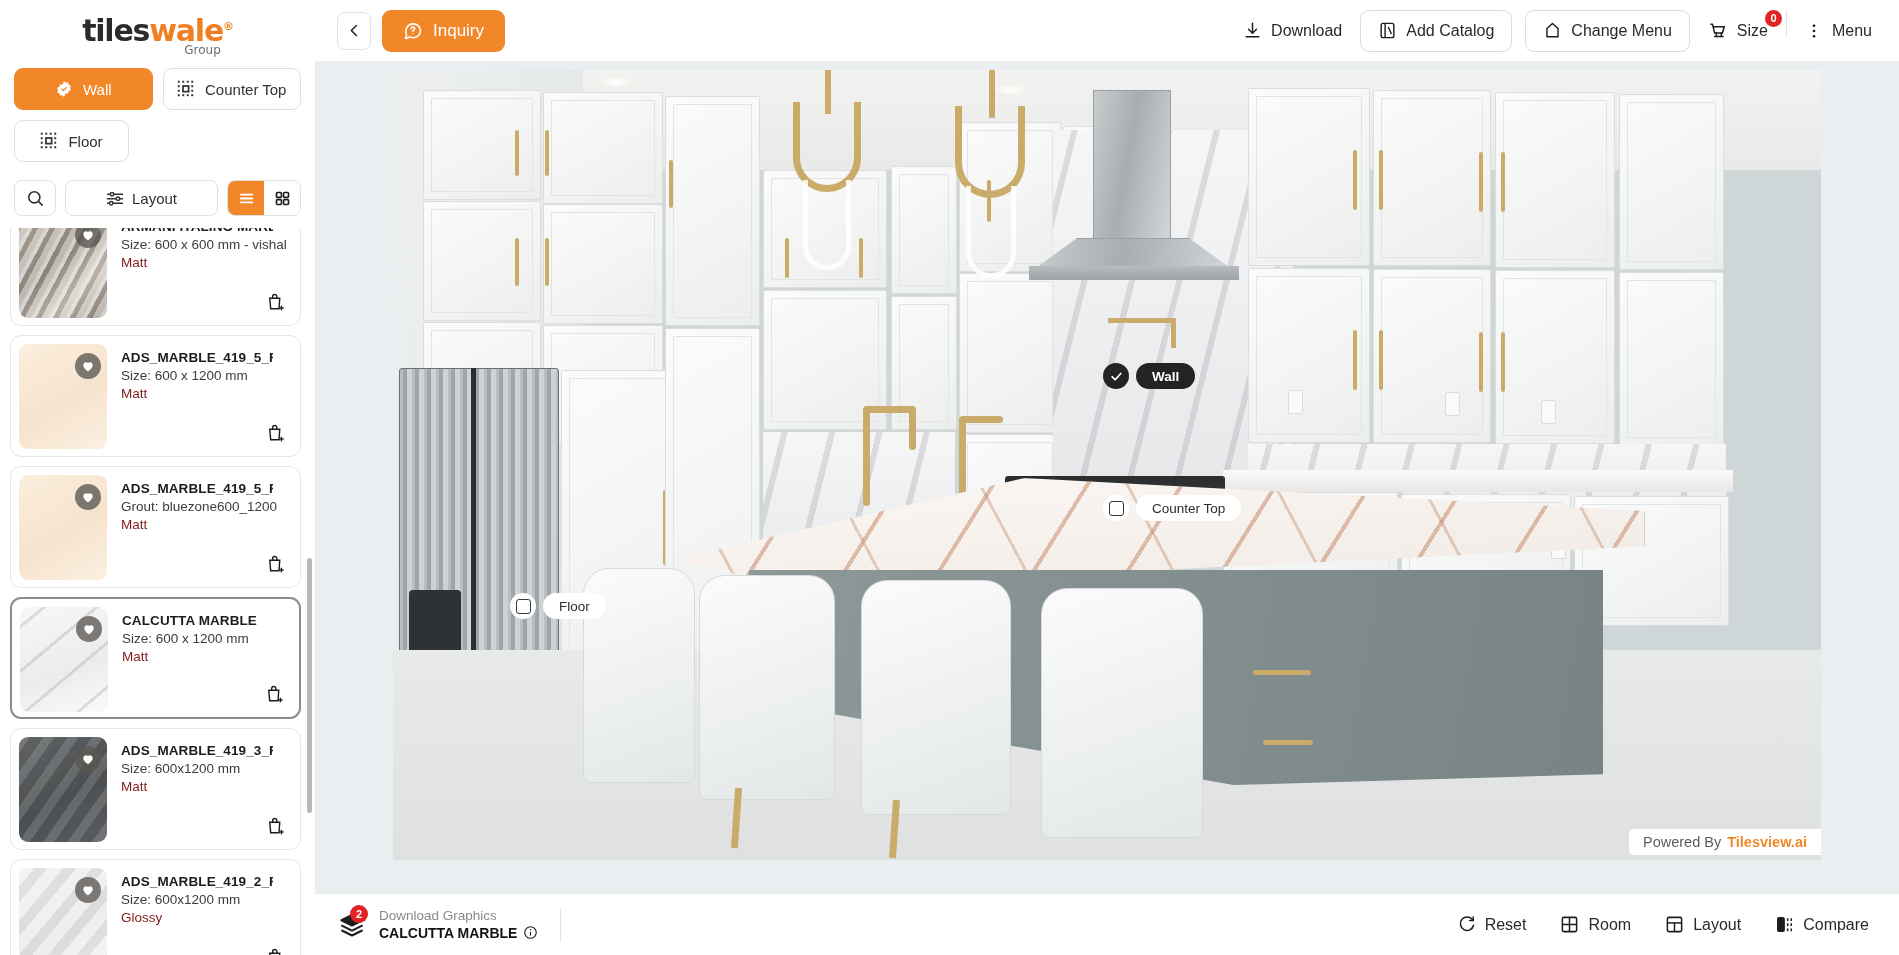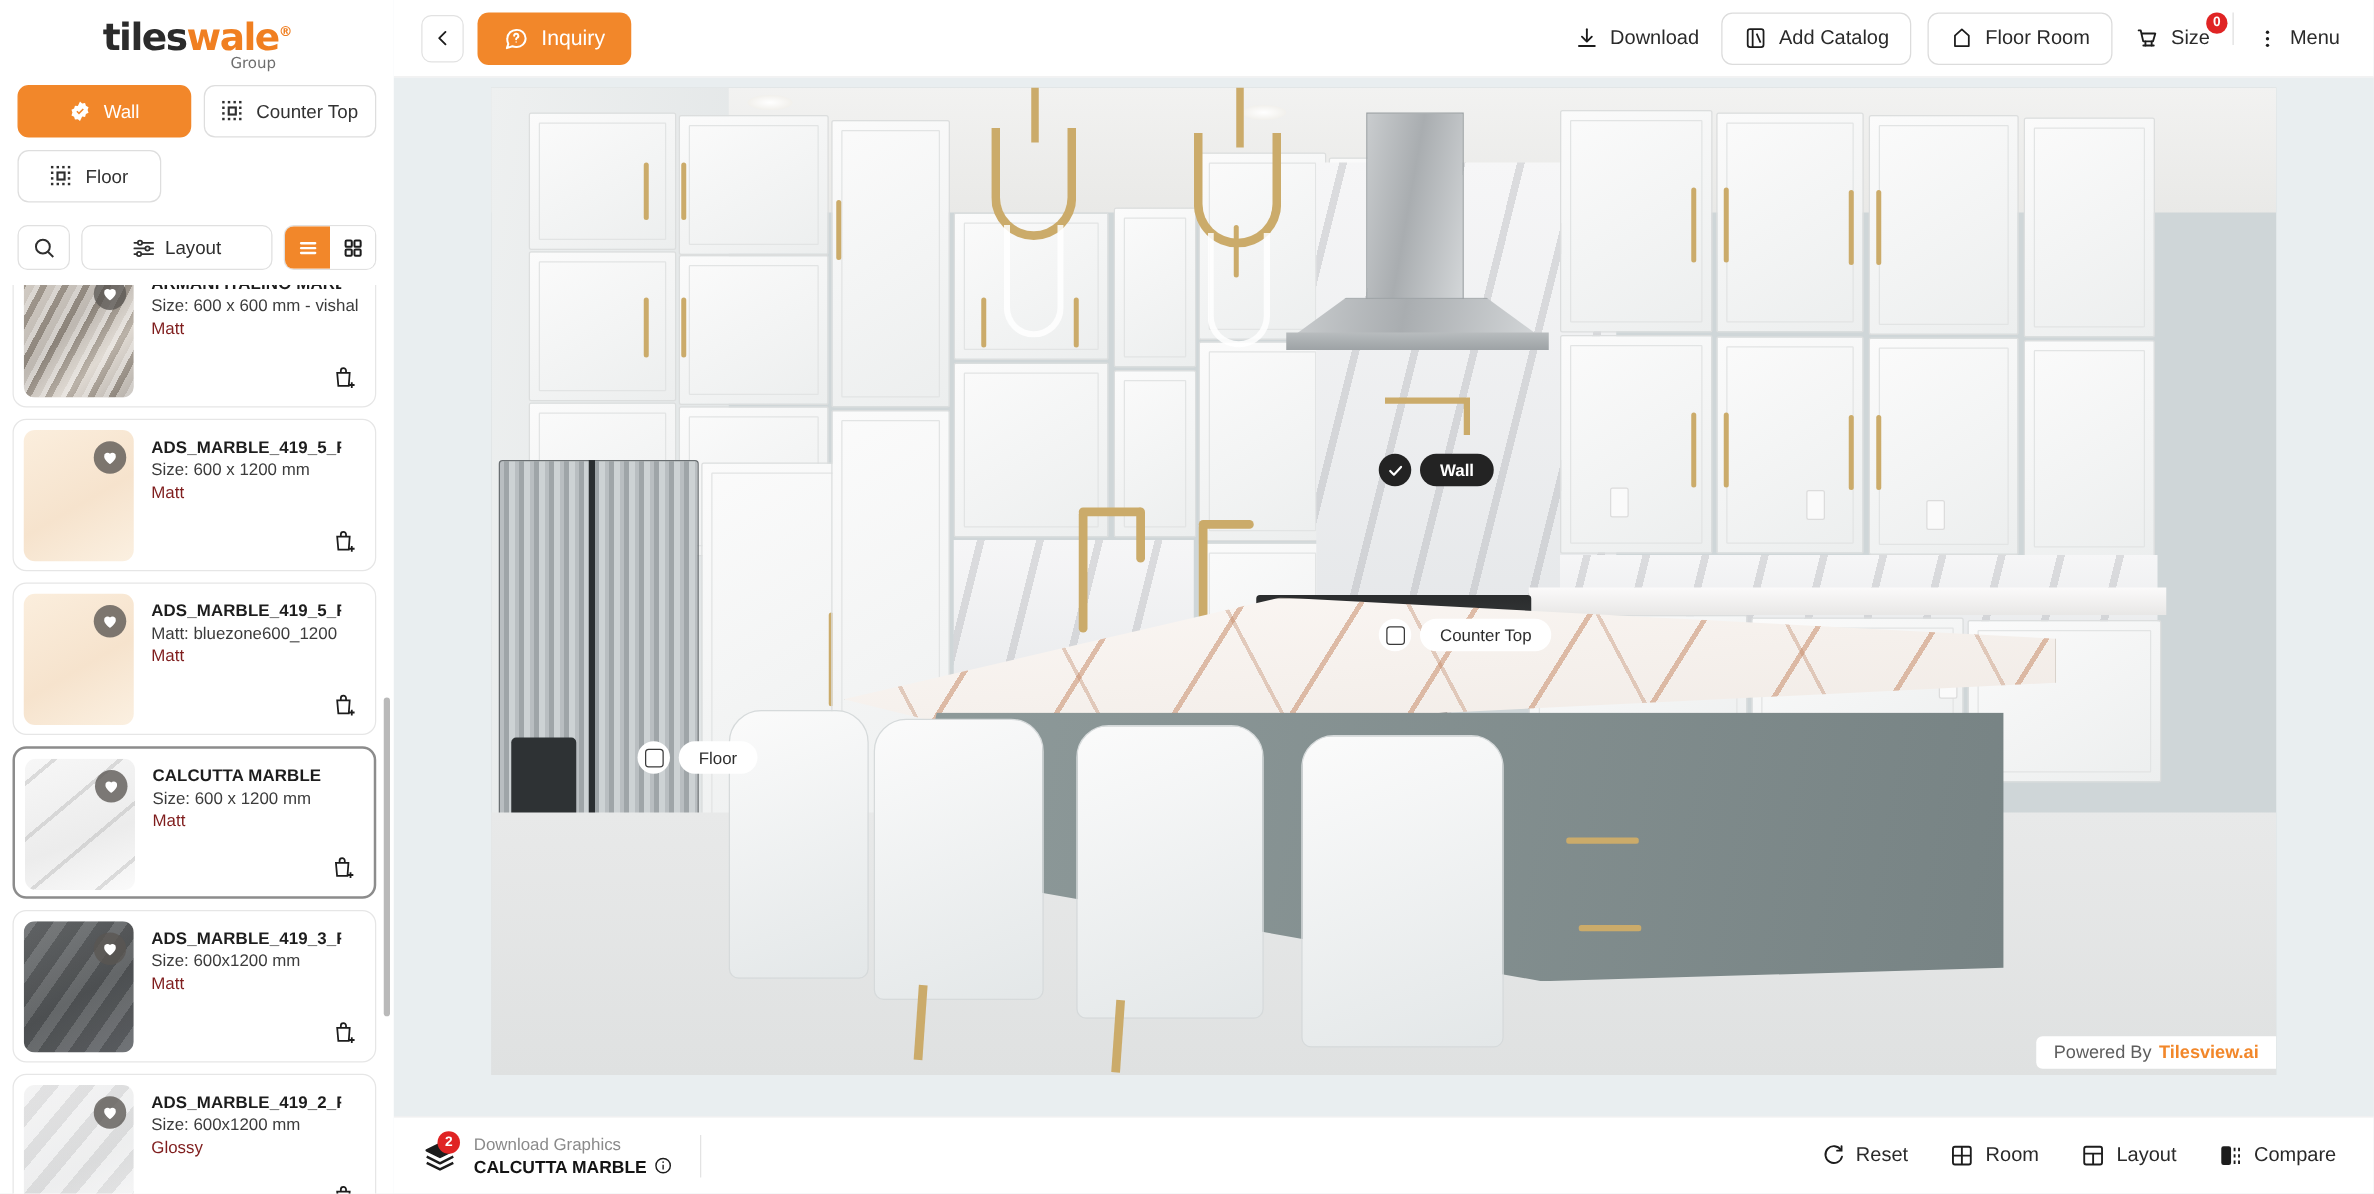--- a/index.html
+++ b/index.html
@@ -495,21 +495,21 @@
       <div class="tile-item">
         <div class="thumb tx-cream">
           <div class="heart">
             <svg width="14" height="14" viewBox="0 0 24 24" fill="#ffffff">
                 <path d="M12 21s-8-5.2-8-10.4A4.6 4.6 0 0 1 12 7a4.6 4.6 0 0 1 8 3.6C20 15.8 12 21 12 21z"></path>
               </svg>
           </div>
         </div>
         <div class="meta">
           <div class="nm">ADS_MARBLE_419_5_R1</div>
-          <div class="sz">Matt: bluezone600_1200</div>
+          <div class="sz">Grout: bluezone600_1200</div>
           <div class="fn">Matt</div>
         </div>
         <div class="bag">
           <svg width="20" height="22" viewBox="0 0 24 24" fill="none" stroke="#1d1d1d" stroke-width="1.7">
               <path d="M4.5 7.5h12l-.9 12.5h-10z"></path>
               <path d="M8 7.5V5.4A2.5 2.5 0 0 1 13 5.4V7.5"></path>
               <line x1="18.5" y1="16.5" x2="18.5" y2="22"></line>
               <line x1="15.8" y1="19.2" x2="21.2" y2="19.2"></line>
             </svg>
         </div>
@@ -633,21 +633,21 @@
           </span>
           <span>Add Catalog</span>
         </div>
 
         <div class="tb-outline">
           <span>
             <svg width="19" height="19" viewBox="0 0 24 24" fill="none" stroke="#1d1d1d" stroke-width="1.8" stroke-linejoin="round">
                 <path d="M12 3.2l7 6.3V20H5V9.5z"></path>
               </svg>
           </span>
-          <span>Floor Room</span>
+          <span>Change Menu</span>
         </div>
 
         <div class="tb-plain cart-wrap">
           <span>
             <svg width="20" height="20" viewBox="0 0 24 24" fill="none" stroke="#1d1d1d" stroke-width="1.8" stroke-linecap="round" stroke-linejoin="round">
                 <path d="M3.5 4h2l2.4 10.5h9.4L19.5 7H7"></path>
                 <line x1="8" y1="18.5" x2="18" y2="18.5"></line>
                 <line x1="10" y1="14.5" x2="10" y2="18.5"></line>
                 <line x1="16" y1="14.5" x2="16" y2="18.5"></line>
               </svg>

